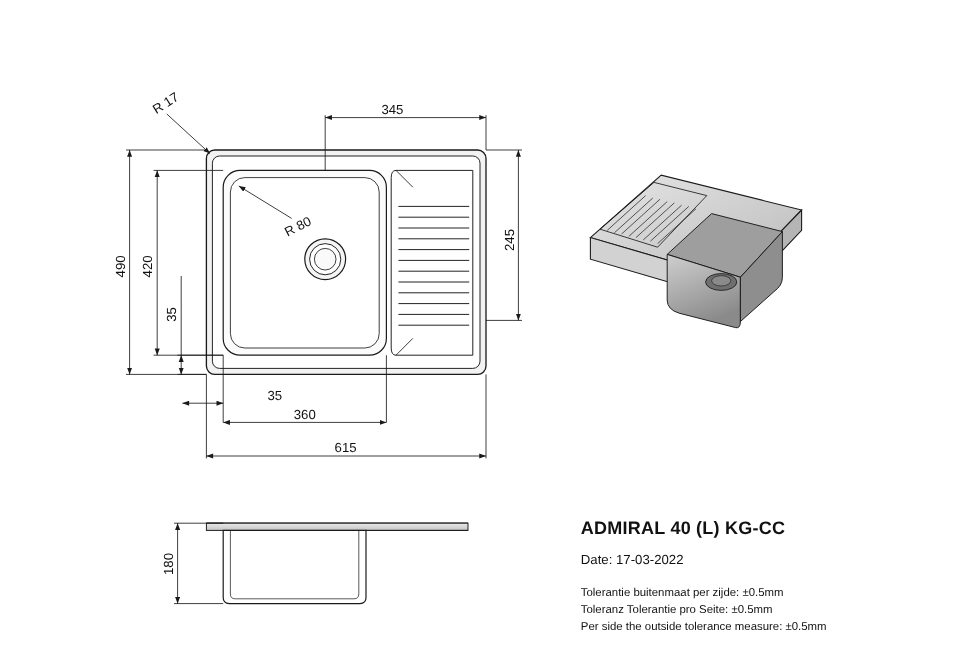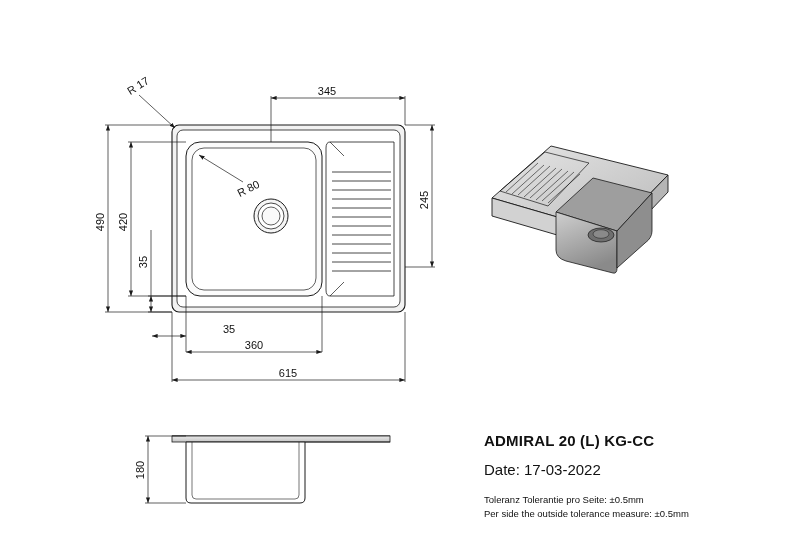--- a/index.html
+++ b/index.html
@@ -38,21 +38,21 @@
     width: 320px;
   }
   .title-main {
     font-size: 15px;
     font-weight: bold;
     color: #111111;
     letter-spacing: 0.2px;
     margin: 0 0 12px 0;
   }
   .title-date {
-    font-size: 15px;
+    font-size: 11px;
     color: #111111;
     margin: 0 0 16px 0;
   }
   .tol-line {
     font-size: 9.5px;
     color: #111111;
     margin: 0 0 3px 0;
   }
 </style>
 </head>
@@ -214,19 +214,20 @@
         <line x1="536" y1="200" x2="568" y2="171"></line>
         <line x1="542" y1="201" x2="574" y2="172"></line>
         <line x1="548" y1="203" x2="580" y2="174"></line>
       </g>
 
       <path d="M500 191 L545 152 L589 163 L548 206 Z" fill="none" stroke="#1a1a1a" stroke-width="0.7"></path>
     </g>
   </svg>
 
   <div class="title-block">
-    <p class="title-main">ADMIRAL 20 (L) KG-CC</p>
+    <p class="title-main">ADMIRAL 40 (L) KG-CC</p>
     <p class="title-date">Date: 17-03-2022</p>
+    <p class="tol-line">Tolerantie buitenmaat per zijde: ±0.5mm</p>
     <p class="tol-line">Toleranz Tolerantie pro Seite: ±0.5mm</p>
     <p class="tol-line">Per side the outside tolerance measure: ±0.5mm</p>
   </div>
 
 </div>
 
 </body></html>

